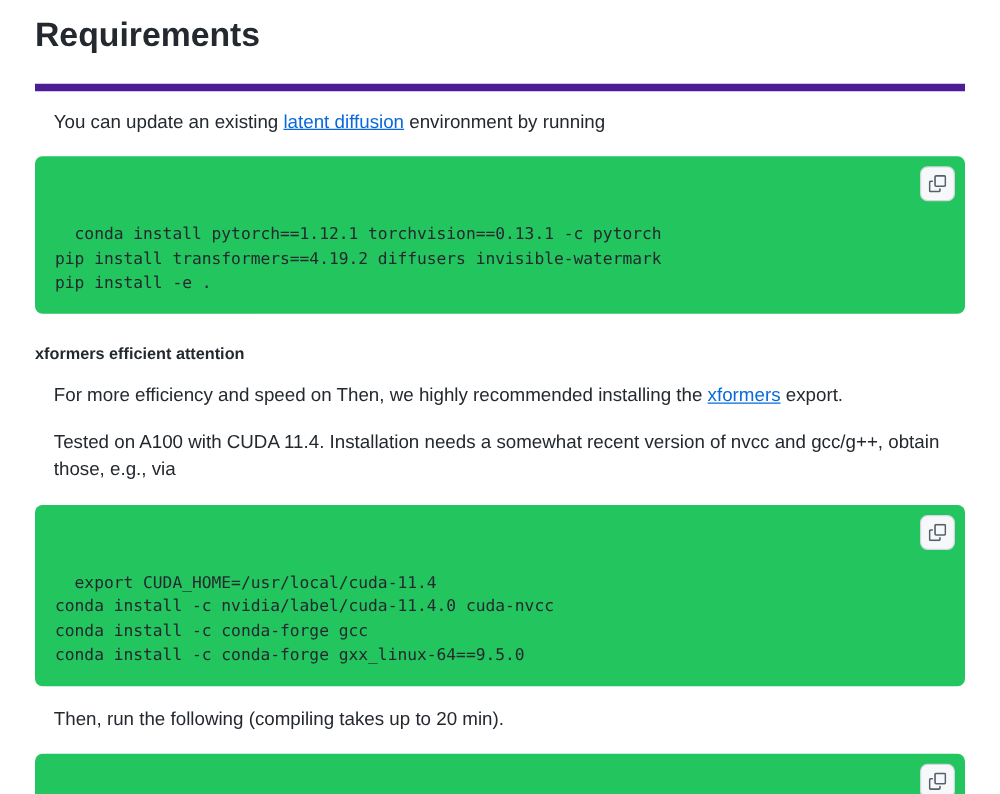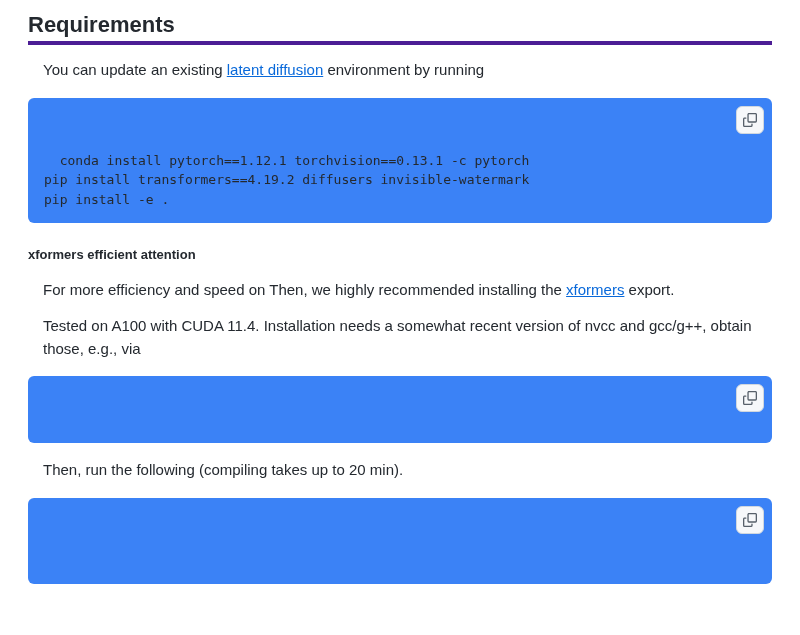--- a/index.html
+++ b/index.html
@@ -6,36 +6,36 @@
   body {
     margin: 0;
     padding: 8px 28px;
     font-family: -apple-system, BlinkMacSystemFont, "Segoe UI", Helvetica, Arial, sans-serif;
     color: #24292f;
     font-size: 15px;
     line-height: 1.5;
     width: 800px;
   }
   h2.section {
-    font-size: 22px;
+    font-size: 27px;
     font-weight: 600;
     margin: 0 0 6px 0;
-    padding-bottom: 0;
-    border-bottom: 4px solid #4c1d95;
+    padding-bottom: 18px;
+    border-bottom: 6px solid #4c1d95;
   }
   h3.subsection {
     font-size: 13px;
     font-weight: 600;
     margin: 22px 0 14px 0;
   }
   p { margin: 14px 15px; }
   a.link { color: #0969da; text-decoration: underline; }
   .codeblock {
     position: relative;
-    background: #3b82f6;
+    background: #22c55e;
     border-radius: 6px;
     padding: 14px 16px;
     margin: 16px 0;
     font-family: ui-monospace, SFMono-Regular, Menlo, Consolas, monospace;
     font-size: 13px;
     line-height: 1.5;
     white-space: pre;
     overflow-x: auto;
     color: #24292f;
   }
@@ -84,20 +84,24 @@
 
 <p>Tested on A100 with CUDA 11.4. Installation needs a somewhat recent version of nvcc and gcc/g++, obtain those, e.g., via</p>
 
 <div class="codeblock">
   <div class="copy-btn">
     <svg viewBox="0 0 16 16">
         <path d="M0 6.75C0 5.784.784 5 1.75 5h1.5a.75.75 0 010 1.5h-1.5a.25.25 0 00-.25.25v7.5c0 .138.112.25.25.25h7.5a.25.25 0 00.25-.25v-1.5a.75.75 0 011.5 0v1.5A1.75 1.75 0 019.25 16h-7.5A1.75 1.75 0 010 14.25v-7.5z"></path>
         <path d="M5 1.75C5 .784 5.784 0 6.75 0h7.5C15.216 0 16 .784 16 1.75v7.5A1.75 1.75 0 0114.25 11h-7.5A1.75 1.75 0 015 9.25v-7.5zm1.75-.25a.25.25 0 00-.25.25v7.5c0 .138.112.25.25.25h7.5a.25.25 0 00.25-.25v-7.5a.25.25 0 00-.25-.25h-7.5z"></path>
       </svg>
   </div>
+  <span>export CUDA_HOME=/usr/local/cuda-11.4
+conda install -c nvidia/label/cuda-11.4.0 cuda-nvcc
+conda install -c conda-forge gcc
+conda install -c conda-forge gxx_linux-64==9.5.0</span>
 </div>
 
 <p>Then, run the following (compiling takes up to 20 min).</p>
 
 <div class="codeblock">
   <div class="copy-btn">
     <svg viewBox="0 0 16 16">
         <path d="M0 6.75C0 5.784.784 5 1.75 5h1.5a.75.75 0 010 1.5h-1.5a.25.25 0 00-.25.25v7.5c0 .138.112.25.25.25h7.5a.25.25 0 00.25-.25v-1.5a.75.75 0 011.5 0v1.5A1.75 1.75 0 019.25 16h-7.5A1.75 1.75 0 010 14.25v-7.5z"></path>
         <path d="M5 1.75C5 .784 5.784 0 6.75 0h7.5C15.216 0 16 .784 16 1.75v7.5A1.75 1.75 0 0114.25 11h-7.5A1.75 1.75 0 015 9.25v-7.5zm1.75-.25a.25.25 0 00-.25.25v7.5c0 .138.112.25.25.25h7.5a.25.25 0 00.25-.25v-7.5a.25.25 0 00-.25-.25h-7.5z"></path>
       </svg>

